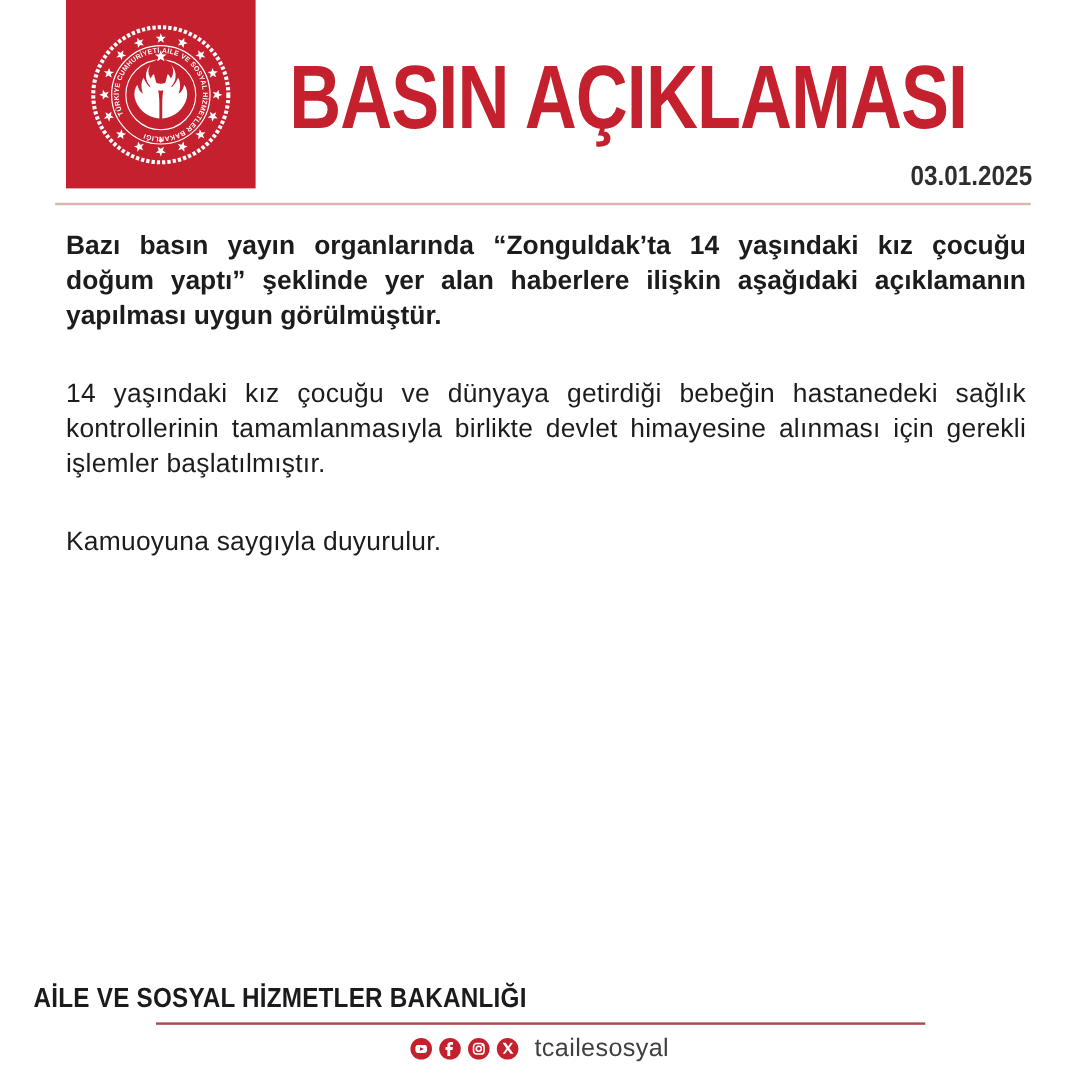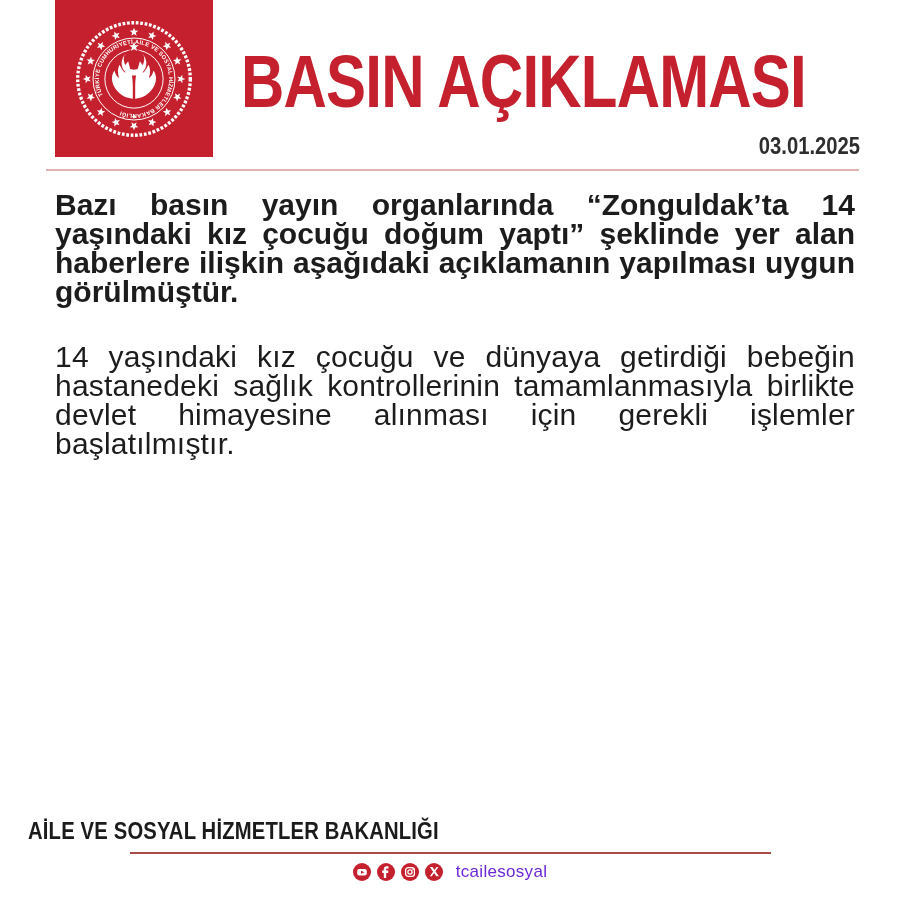--- a/index.html
+++ b/index.html
@@ -25,21 +25,21 @@
     letter-spacing:0;white-space:nowrap;
     transform:scaleX(0.88);transform-origin:right top;
   }
   .header-rule{
     position:absolute;left:46px;right:41px;top:169px;height:2px;
     background:#DDB3B3;
   }
   
   .press-body{
     position:absolute;left:55px;top:190px;width:800px;
-    color:#1C1C1C;font-size:30px;line-height:29px;
+    color:#1C1C1C;font-size:22px;line-height:29px;
     letter-spacing:0.2px;text-align:justify;
   }
   .press-body p{margin:0 0 36px 0;}
   .press-body p.lead{font-weight:bold;letter-spacing:0;}
   
   .footer{
     position:absolute;left:0;top:818px;width:900px;text-align:left;
   }
   .ministry-name{
     font-size:23px;font-weight:bold;color:#1b1b1b;
@@ -52,21 +52,21 @@
   .social-row{
     display:flex;align-items:center;justify-content:center;gap:6px;
   }
   .social-circle{
     width:18px;height:18px;border-radius:50%;background:#C4202E;
     display:inline-flex;align-items:center;justify-content:center;
     flex:0 0 auto;cursor:pointer;
   }
   .social-circle svg{display:block;}
   .social-handle{
-    font-size:17px;color:#6d28d9;margin-left:7px;letter-spacing:0.3px;
+    font-size:21px;color:#404040;margin-left:7px;letter-spacing:0.3px;
   }
 </style>
 </head>
 <body>
 
 <div class="logo-box">
   <svg width="158" height="158" viewBox="0 0 160 160">
     <defs>
       <path id="starp" d="M0,-4.5 L1.12,-1.54 L4.28,-1.39 L1.81,0.59 L2.65,3.64 L0,1.9 L-2.65,3.64 L-1.81,0.59 L-4.28,-1.39 L-1.12,-1.54 Z"></path>
       <path id="ringPath" d="M 80 80 m -35.5 0 a 35.5 35.5 0 1 1 71 0 a 35.5 35.5 0 1 1 -71 0"></path>
@@ -116,20 +116,21 @@
   </svg>
 </div>
 
 <div class="page-title">BASIN AÇIKLAMASI</div>
 <div class="date-label">03.01.2025</div>
 <div class="header-rule"></div>
 
 <div class="press-body">
   <p class="lead">Bazı basın yayın organlarında “Zonguldak’ta 14 yaşındaki kız çocuğu doğum yaptı” şeklinde yer alan haberlere ilişkin aşağıdaki açıklamanın yapılması uygun görülmüştür.</p>
   <p>14 yaşındaki kız çocuğu ve dünyaya getirdiği bebeğin hastanedeki sağlık kontrollerinin tamamlanmasıyla birlikte devlet himayesine alınması için gerekli işlemler başlatılmıştır.</p>
+  <p>Kamuoyuna saygıyla duyurulur.</p>
 </div>
 
 <div class="footer">
   <div class="ministry-name">AİLE VE SOSYAL HİZMETLER BAKANLIĞI</div>
   <div class="footer-rule"></div>
   <div class="social-row">
     <span class="social-circle">
       <svg width="18" height="18" viewBox="0 0 18 18">
         <rect x="4.2" y="5.9" width="9.6" height="6.6" rx="2" fill="#ffffff"></rect>
         <path d="M8,7.7 L11.4,9.2 L8,10.7 Z" fill="#C4202E"></path>

